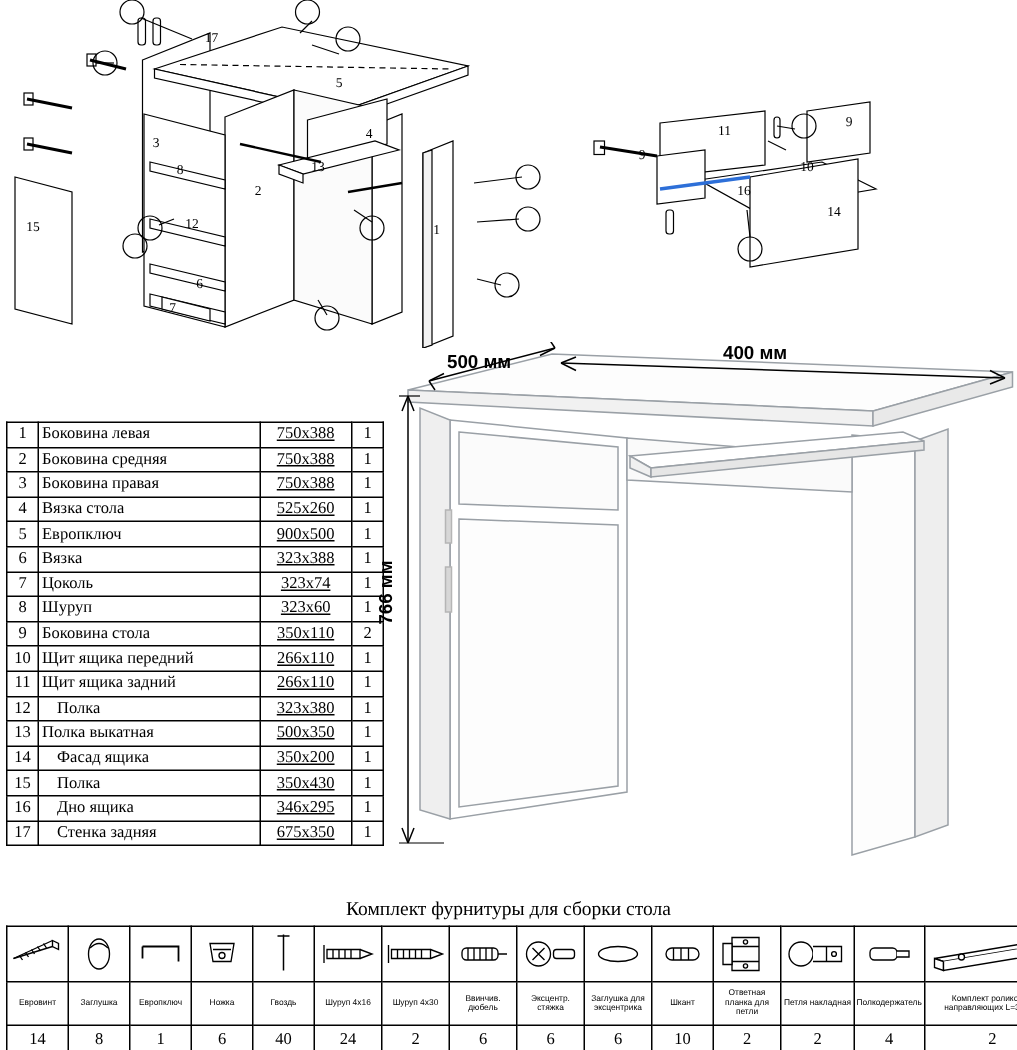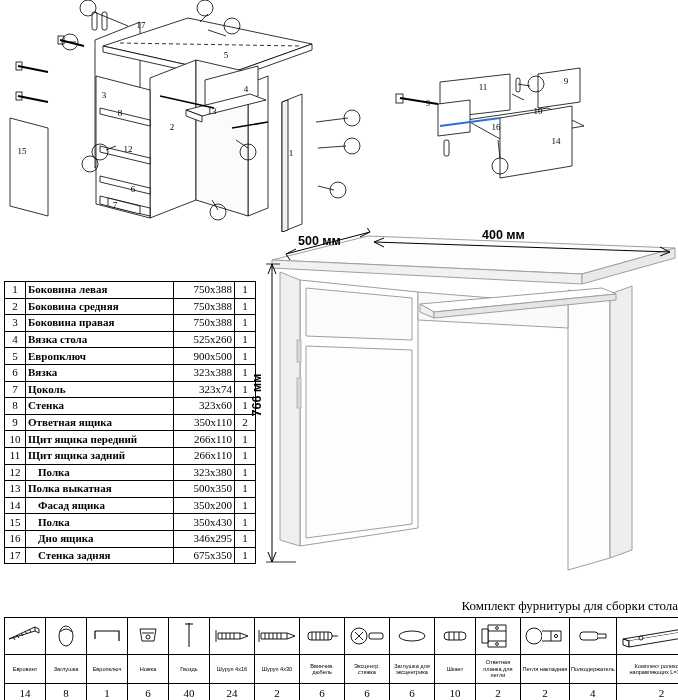--- a/index.html
+++ b/index.html
@@ -7,32 +7,32 @@
   .root{position:relative;width:678px;height:700px;border-radius:12px;}
 
   
   .explode{position:absolute;left:0;top:0;width:678px;height:232px;}
   svg{display:block;}
 
   
   .parts{position:absolute;left:4px;top:281px;width:252px;border-collapse:collapse;font-size:11px;}
   .parts td{border:1px solid #000;padding:0 2px;height:15.6px;line-height:15px;}
   .parts td.num{width:17px;text-align:center;}
-  .parts td.name{width:150px;text-align:left;font-weight:bold;}
-  .parts td.dim{width:60px;text-align:right;}
+  .parts td.name{width:150px;text-align:left;}
+  .parts td.dim{width:60px;text-align:center;text-decoration:underline;}
   .parts td.qty{width:18px;text-align:center;}
   .parts tr.indent td.name{padding-left:12px;}
 
   
   .desk{position:absolute;left:250px;top:228px;width:428px;height:350px;}
 
   .dimlabel{position:absolute;font-family:"Liberation Sans",sans-serif;font-weight:bold;font-size:12.5px;}
 
   
-  .kit-title{position:absolute;left:0;top:598px;width:678px;text-align:right;font-size:13px;font-family:"Liberation Serif",serif;}
+  .kit-title{position:absolute;left:0;top:598px;width:678px;text-align:center;font-size:13px;font-family:"Liberation Serif",serif;}
   .kit{position:absolute;left:4px;top:617px;width:670px;border-collapse:collapse;}
   .kit td{border:1px solid #000;text-align:center;vertical-align:middle;}
   .kit tr.icons td{height:36px;padding:0;}
   .kit tr.names td{height:26px;font-size:5.6px;line-height:6.4px;font-family:"Liberation Sans",sans-serif;padding:1px 1px;}
   .kit tr.counts td{height:16px;font-size:11px;font-family:"Liberation Serif",serif;}
 </style>
 </head>
 <body>
 
 <div class="root">
@@ -196,27 +196,27 @@
           <td class="qty">1</td>
         </tr>
       <tr>
           <td class="num">7</td>
           <td class="name">Цоколь</td>
           <td class="dim">323x74</td>
           <td class="qty">1</td>
         </tr>
       <tr>
           <td class="num">8</td>
-          <td class="name">Стенка</td>
+          <td class="name">Шуруп</td>
           <td class="dim">323x60</td>
           <td class="qty">1</td>
         </tr>
       <tr>
           <td class="num">9</td>
-          <td class="name">Ответная ящика</td>
+          <td class="name">Боковина стола</td>
           <td class="dim">350х110</td>
           <td class="qty">2</td>
         </tr>
       <tr>
           <td class="num">10</td>
           <td class="name">Щит ящика передний</td>
           <td class="dim">266x110</td>
           <td class="qty">1</td>
         </tr>
       <tr>

